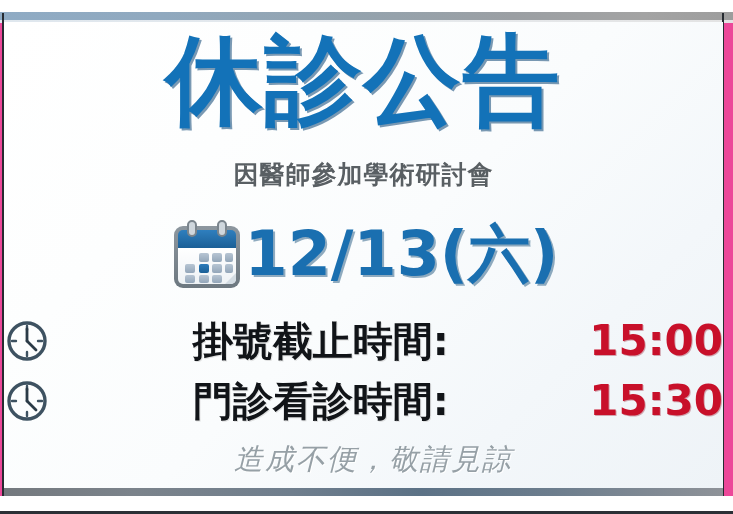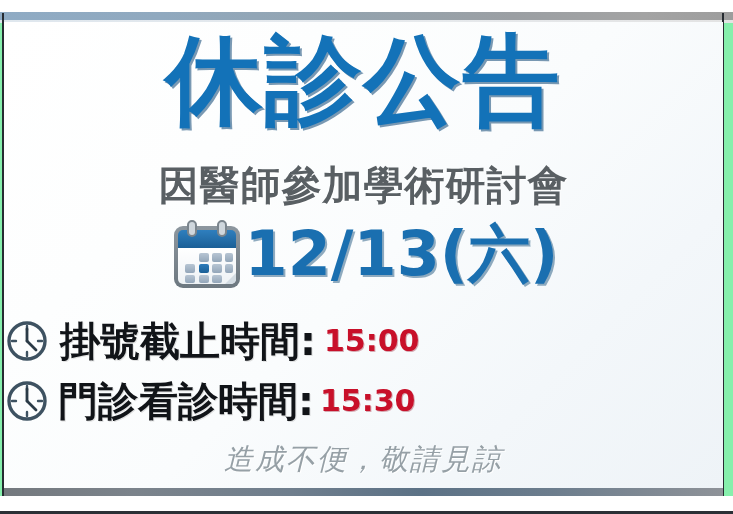--- a/index.html
+++ b/index.html
@@ -12,21 +12,21 @@
     height: 514px;
     overflow: hidden;
     font-family: "Liberation Sans", "DejaVu Sans", sans-serif;
   }
 
   
   #poster {
     position: relative;
     width: 733px;
     height: 514px;
-    background: #86efac;
+    background: #ec4899;
     box-sizing: border-box;
   }
 
   
   .top-white {
     position: absolute;
     left: 0; top: 0;
     width: 733px; height: 13px;
     background: #ffffff;
   }
@@ -128,21 +128,21 @@
     white-space: nowrap;
   }
 
   .subtitle {
     position: absolute;
     left: 0; top: 136px;
     width: 719px;
     text-align: center;
     font-family: "DejaVu Sans", "Liberation Sans", sans-serif;
     font-weight: 700;
-    font-size: 40px;
+    font-size: 25px;
     letter-spacing: 1px;
     color: #595f63;
     text-shadow: 1px 1px 0 rgba(255,255,255,0.8);
     white-space: nowrap;
   }
 
   
   .date-row {
     position: absolute;
     left: 0; top: 196px;
@@ -169,21 +169,21 @@
     padding-bottom: 4px;
   }
 
   
   .clock-row {
     position: absolute;
     left: 0;
     width: 719px;
     display: flex;
     align-items: center;
-    justify-content: flex-start;
+    justify-content: space-between;
     gap: 10px;
   }
   .clock-row.r1 { top: 296px; }
   .clock-row.r2 { top: 356px; gap: 8px; }
 
   .clock-icon {
     width: 46px;
     height: 46px;
     flex: 0 0 auto;
     display: block;
@@ -194,31 +194,31 @@
     font-size: 40px;
     line-height: 1;
     letter-spacing: 0px;
     color: #111418;
     white-space: nowrap;
     text-shadow: 1px 1px 0 rgba(200,200,200,0.55);
   }
   .clock-time {
     font-family: "DejaVu Sans", "Liberation Sans", sans-serif;
     font-weight: 700;
-    font-size: 30px;
+    font-size: 42px;
     line-height: 1;
     color: #c8102a;
     white-space: nowrap;
     text-shadow: 1px 1px 0 rgba(150,20,40,0.35);
     margin-left: -2px;
   }
 
   .apology {
     position: absolute;
-    left: 0; top: 418px;
+    left: 10px; top: 418px;
     width: 719px;
     text-align: center;
     font-family: "DejaVu Sans", "Liberation Sans", sans-serif;
     font-style: italic;
     font-weight: 400;
     font-size: 29px;
     letter-spacing: 2px;
     color: #96a0a6;
     text-shadow: 1px 1px 0 rgba(255,255,255,0.9);
     white-space: nowrap;

